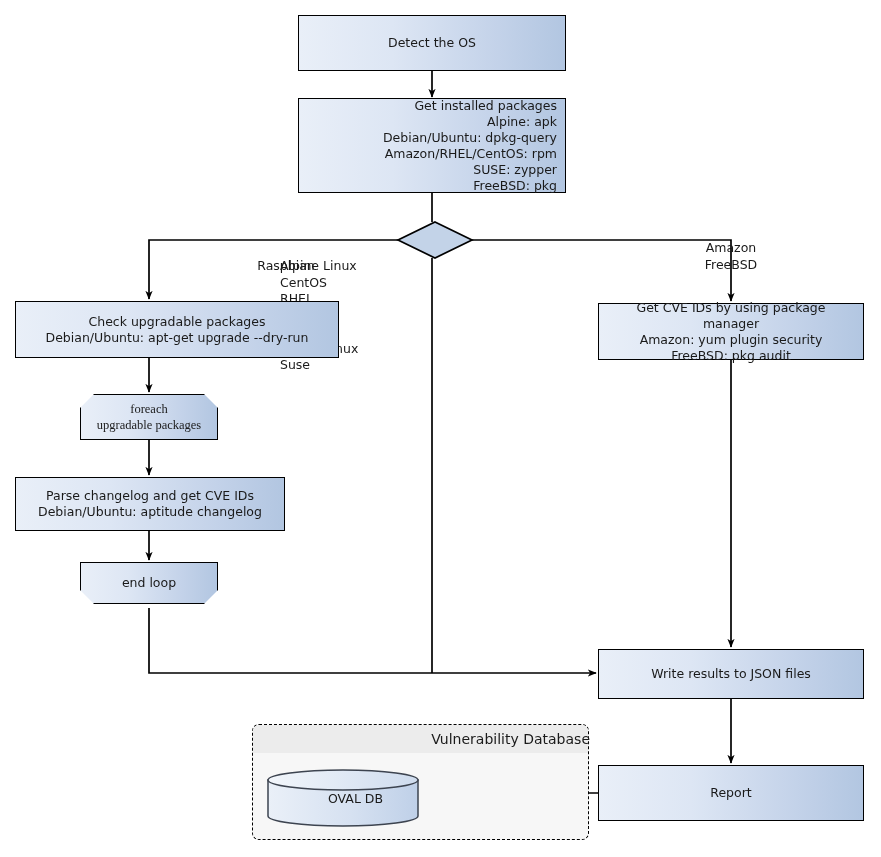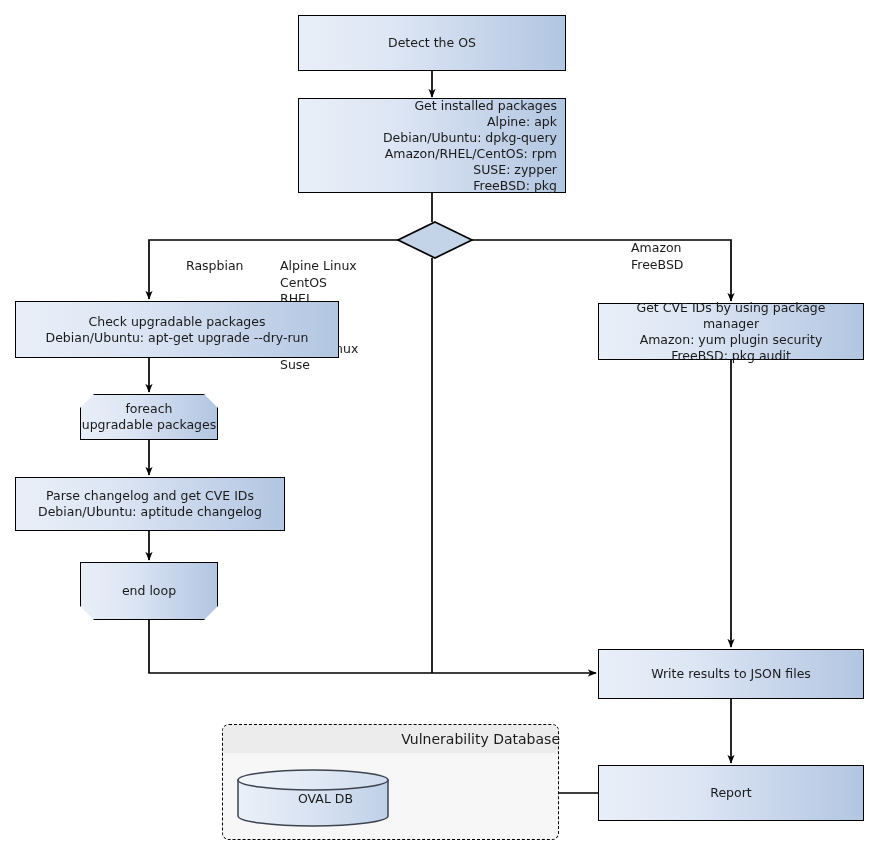--- a/index.html
+++ b/index.html
@@ -49,44 +49,46 @@
   .align-center .txt { text-align: center; }
 
   
   .loopshape {
     border: 1.6px solid #000000;
     background: linear-gradient(to right, #e9eff8 0%, #dde6f4 35%, #c3d2e9 75%, #b2c6e1 100%);
   }
   .loop-top {
     -webkit-clip-path: polygon(14px 0, calc(100% - 14px) 0, 100% 14px, 100% 100%, 0 100%, 0 14px);
     clip-path: polygon(14px 0, calc(100% - 14px) 0, 100% 14px, 100% 100%, 0 100%, 0 14px);
+    font-family: Liberation Serif, serif;
   }
   .loop-bottom {
     -webkit-clip-path: polygon(0 0, 100% 0, 100% calc(100% - 14px), calc(100% - 14px) 100%, 14px 100%, 0 calc(100% - 14px));
     clip-path: polygon(0 0, 100% 0, 100% calc(100% - 14px), calc(100% - 14px) 100%, 14px 100%, 0 calc(100% - 14px));
   }
 
   
   .label {
     position: absolute;
     font-size: 12.5px;
     line-height: 16.5px;
     color: #1a1a1a;
     white-space: pre-line;
   }
   .label.right { text-align: left; }
-  .label.center { text-align: left; }
+  .label.center { text-align: center; }
 
   
   .dbgroup {
     position: absolute;
     box-sizing: border-box;
     border: 1.7px dashed #000000;
     border-radius: 7px;
     background: #f7f7f7;
+    margin-left: 30px;
   }
   .dbgroup-title {
     position: absolute;
     right: -2px;
     top: 5px;
     font-size: 14px;
     line-height: 18px;
     color: #1a1a1a;
     text-align: right;
     white-space: nowrap;
@@ -190,21 +192,21 @@
   <div class="node loopshape loop-top align-center" style="left:80px; top:394px; width:138px; height:46px;">
     <div class="txt">foreach
 upgradable  packages</div>
   </div>
 
   <div class="node proc align-center" style="left:15px; top:477px; width:270px; height:54px;">
     <div class="txt">Parse changelog and get  CVE IDs
 Debian/Ubuntu: aptitude changelog</div>
   </div>
 
-  <div class="node loopshape loop-bottom align-center" style="left:80px; top:562px; width:138px; height:58px;">
+  <div class="node loopshape loop-bottom align-center" style="left:80px; top:562px; width:138px; height:42px;">
     <div class="txt">end loop</div>
   </div>
 
   <div class="node proc align-center" style="left:598px; top:303px; width:266px; height:57px;">
     <div class="txt">Get CVE IDs by using package manager
 Amazon: yum plugin security
 FreeBSD: pkg audit</div>
   </div>
 
   <div class="node proc align-center" style="left:598px; top:649px; width:266px; height:50px;">

